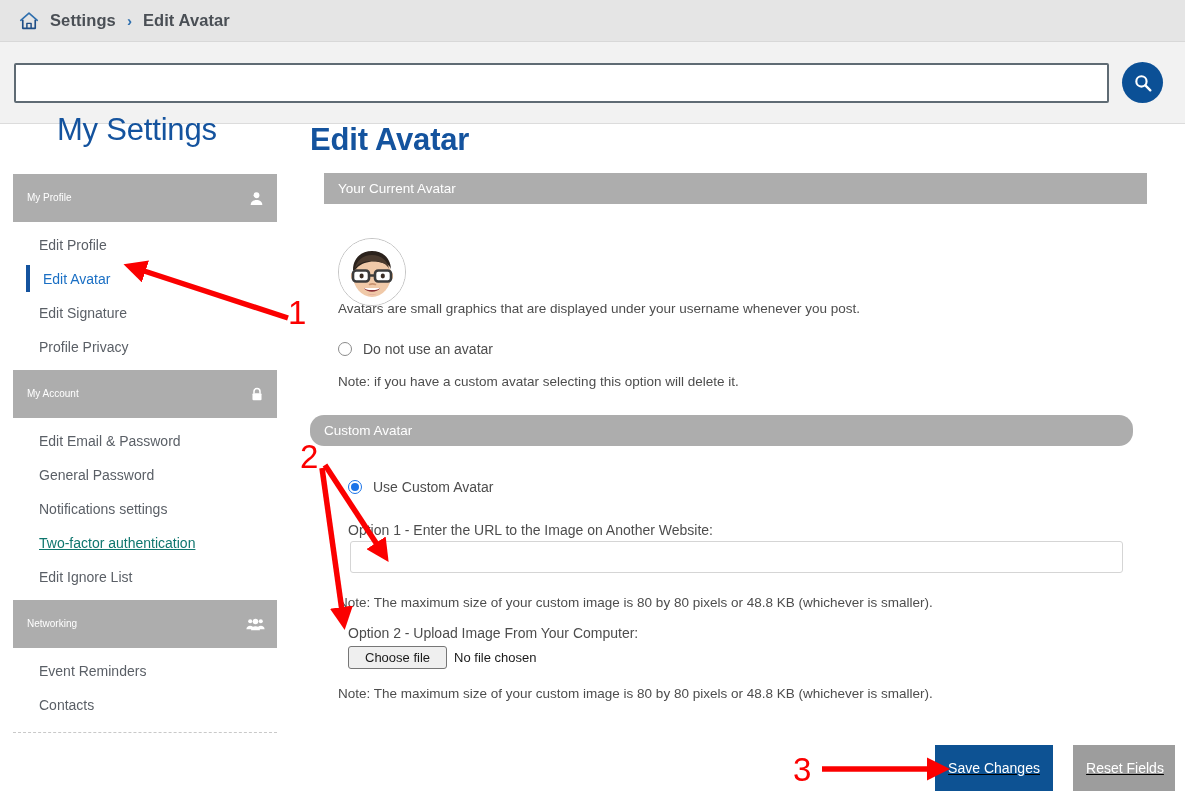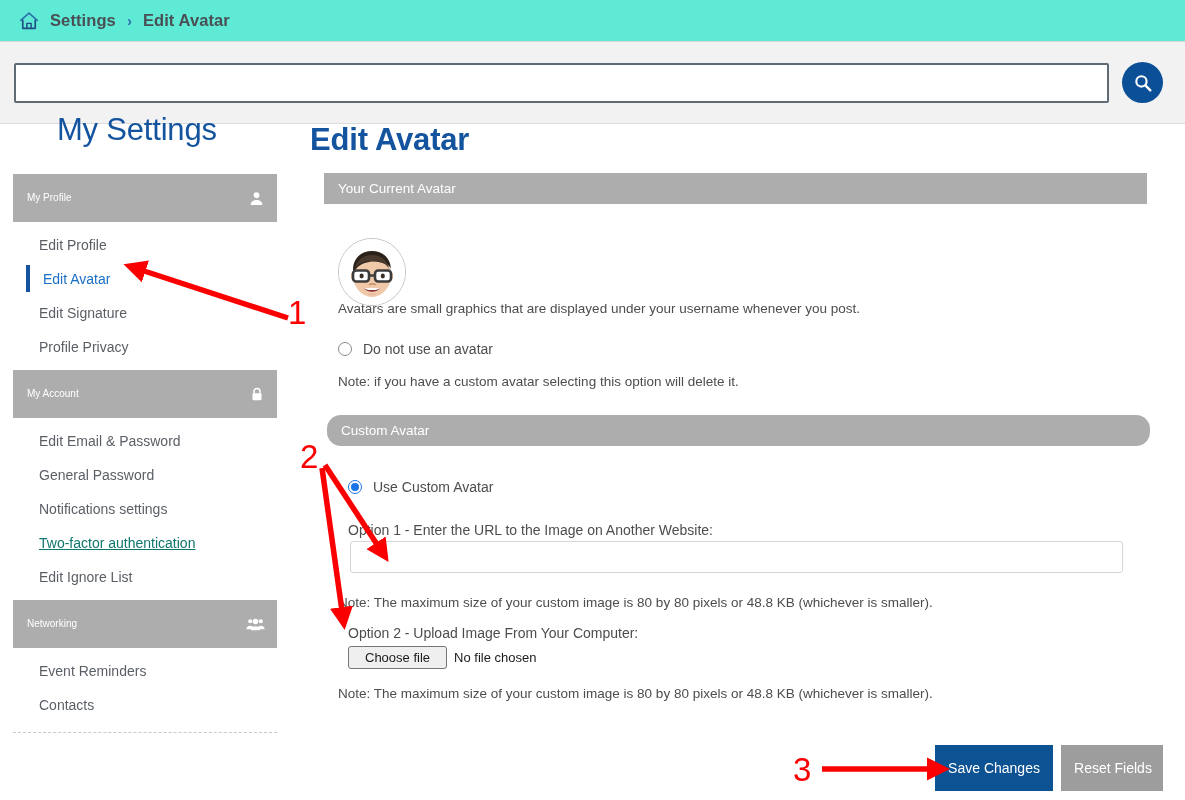--- a/index.html
+++ b/index.html
@@ -8,21 +8,21 @@
     width: 1185px; height: 800px;
     background: #ffffff;
     font-family: "Liberation Sans", sans-serif;
     overflow: hidden;
   }
   .page { position: relative; width: 1185px; height: 800px; background:#fff; }
 
   
   .breadcrumb-bar {
     position: absolute; left:0; top:0; width:1185px; height:42px;
-    background:#5eead4; border-bottom:1px solid #d8d8d8;
+    background:#e5e5e5; border-bottom:1px solid #d8d8d8;
     display:flex; align-items:center; padding-left:18px; gap:10px;
   }
   .home-icon { width:22px; height:22px; display:block; }
   .crumb-text {
     font-size:16.5px; color:#4a4f55; font-weight:600; letter-spacing:.1px;
   }
   .crumb-sep { color:#2f6fae; font-size:15px; font-weight:600; margin:0 1px; }
 
   
   .search-bar {
@@ -75,21 +75,21 @@
   .edit-avatar-title {
     position:absolute; left:310px; top:122px;
     font-size:31px; font-weight:bold; color:#14539e; letter-spacing:-.2px;
   }
   .panel-header {
     position:absolute; background:#adadad; color:#fff;
     height:31px; display:flex; align-items:center;
     padding-left:14px; font-size:13.5px;
   }
   #panel-current { left:324px; top:173px; width:823px; }
-  #panel-custom  { left:327px; top:415px; width:823px;border-radius:14px; }
+  #panel-custom  { left:310px; top:415px; width:823px;border-radius:14px; }
 
   .avatar-wrap {
     position:absolute; left:338px; top:238px;
     width:68px; height:68px; border-radius:50%;
     border:1px solid #c4c4c4; background:#fff; overflow:hidden;
   }
   .avatar-wrap svg { display:block; }
 
   .body-text { position:absolute; font-size:13.5px; color:#4d4d4d; }
   #avatar-desc { left:338px; top:301px; }
@@ -124,21 +124,21 @@
   }
 
   .file-row { position:absolute; left:348px; top:646px; display:flex; align-items:center; gap:7px; }
   .file-btn {
     font-family:"Liberation Sans", sans-serif; font-size:13px;
     background:#efefef; border:1px solid #767676; border-radius:3px;
     padding:3px 16px; color:#1a1a1a; cursor:pointer;
   }
   .file-status { font-size:13px; color:#1a1a1a; }
 
-  .btn-row { position:absolute; left:935px; top:745px; display:flex; gap:8px; }
+  .btn-row { position:absolute; left:935px; top:745px; display:flex; gap:20px;text-decoration:underline; }
   .btn {
     border:none; cursor:pointer; color:#fff; font-size:14px;
     font-family:"Liberation Sans", sans-serif;
     height:46px; display:flex; align-items:center; justify-content:center;
   }
   .btn-primary { background:#0d5293; width:118px; }
   .btn-secondary { background:#9d9d9d; width:102px;padding-left:8px; }
 
   
   .anno-layer {

